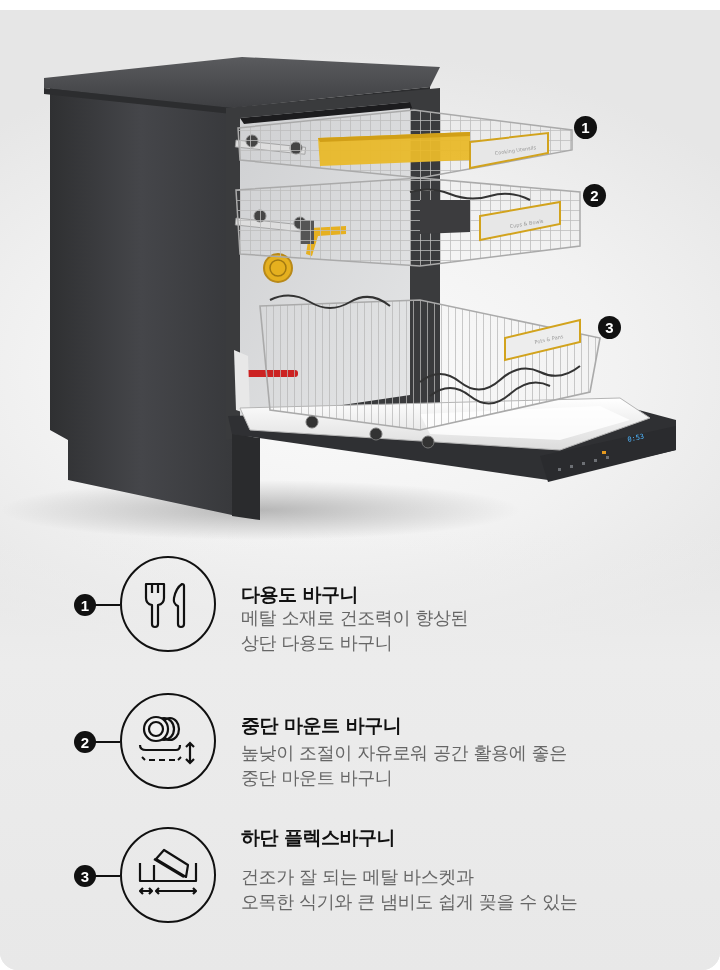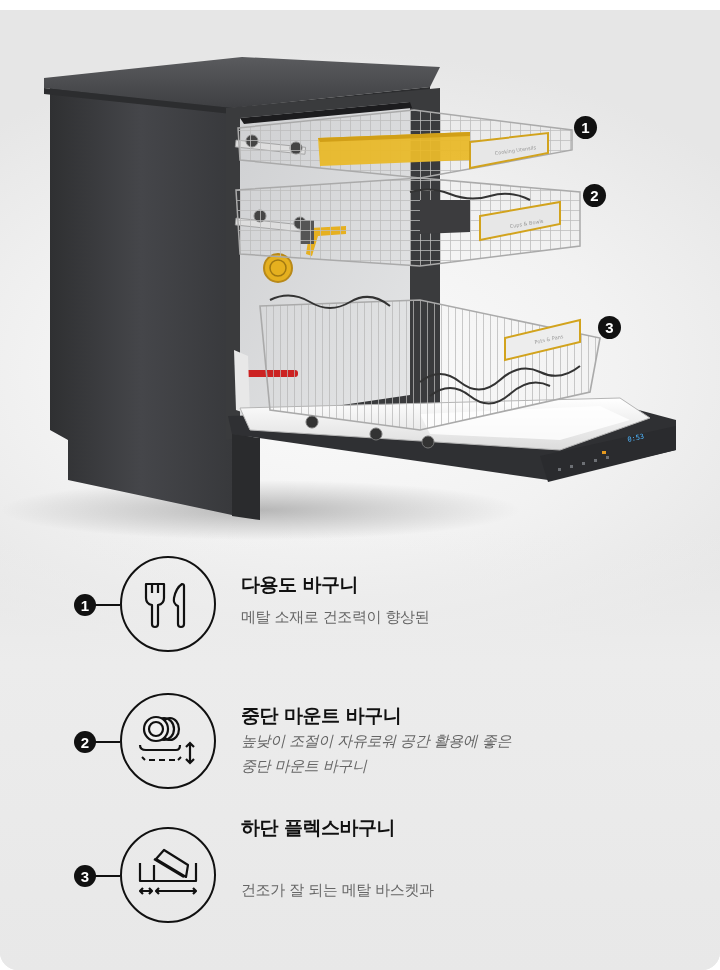--- a/index.html
+++ b/index.html
@@ -28,24 +28,24 @@
     font-family:"Liberation Sans", sans-serif;
   }
   .connector { position:absolute; height:2px; background:#111; }
   .icon-circle {
     position:absolute; width:96px; height:96px; border-radius:50%;
     border:2px solid #111; box-sizing:border-box;
     display:flex; align-items:center; justify-content:center;
   }
   .f-title {
     position:absolute; left:241px; font-size:19px; font-weight:bold; color:#111;
-    letter-spacing:-0.5px; font-family:"DejaVu Sans", sans-serif;
+    letter-spacing:-0.5px; font-family:"DejaVu Sans", sans-serif;margin-top:10px;
   }
   .f-desc {
-    position:absolute; left:241px; font-size:15px; color:#666; line-height:25px;
+    position:absolute; left:241px; font-size:18px; color:#666; line-height:25px;
     letter-spacing:-0.4px; font-family:"DejaVu Sans", sans-serif;
   }
   .rack-badge {
     position:absolute; width:23px; height:23px; border-radius:50%;
     background:#111; color:#fff; font-weight:bold; font-size:15px;
     display:flex; align-items:center; justify-content:center; z-index:3;
     font-family:"Liberation Sans", sans-serif;
   }
 </style>
 </head>
@@ -173,41 +173,42 @@
       <div class="icon-circle" style="left:120px; top:6px;">
         <svg width="56" height="56" viewBox="0 0 56 56" fill="none" stroke="#111" stroke-width="2.2" stroke-linejoin="round">
           <path d="M6 8 V22 Q6 28 12 29 V48 Q12 51 15 51 Q18 51 18 48 V29 Q24 28 24 22 V8 Z"></path>
           <path d="M12 8 V17 M18 8 V17"></path>
           <path d="M42 8 Q36 12 34 22 Q33 28 38 30 V48 Q38 51 41 51 Q44 51 44 48 V10 Q44 8 42 8 Z"></path>
         </svg>
       </div>
       <div class="f-title" style="top:22px;">다용도 바구니</div>
       <div class="f-desc" style="top:55px;">
         <div>메탈 소재로 건조력이 향상된</div>
+        <div>상단 다용도 바구니</div>
       </div>
     </div>
 
     <div class="feature" style="top:137px;">
       <div class="num-badge" style="left:74px; top:44px;">
           <span>2</span>
         </div>
       <div class="connector" style="left:94px; top:54px; width:26px;"></div>
       <div class="icon-circle" style="left:120px; top:6px;">
         <svg width="64" height="56" viewBox="0 0 64 56" fill="none" stroke="#111" stroke-width="2.2">
           <ellipse cx="34" cy="16" rx="9" ry="11"></ellipse>
           <ellipse cx="28" cy="16" rx="10" ry="11"></ellipse>
           <ellipse cx="20" cy="16" rx="12" ry="12" fill="#f2f2f2"></ellipse>
           <ellipse cx="20" cy="16" rx="7" ry="7"></ellipse>
           <path d="M4 32 Q4 37 10 37 H40 Q44 37 44 32"></path>
           <path d="M6 44 L9 47 M13 47 H19 M23 47 H29 M33 47 H39 M42 47 L45 44" stroke-width="2"></path>
           <path d="M54 30 V50 M50 34 L54 30 L58 34 M50 46 L54 50 L58 46"></path>
         </svg>
       </div>
       <div class="f-title" style="top:16px;">중단 마운트 바구니</div>
-      <div class="f-desc" style="top:42px;font-style:italic;">
+      <div class="f-desc" style="top:53px;">
         <div>높낮이 조절이 자유로워 공간 활용에 좋은</div>
         <div>중단 마운트 바구니</div>
       </div>
     </div>
 
     <div class="feature" style="top:265px;">
       <div class="num-badge" style="left:74px; top:50px;">
           <span>3</span>
         </div>
       <div class="connector" style="left:94px; top:60px; width:26px;"></div>
@@ -215,19 +216,20 @@
         <svg width="64" height="56" viewBox="0 0 64 56" fill="none" stroke="#111" stroke-width="2.2" stroke-linejoin="round">
           <path d="M4 16 V34 H60 V16"></path>
           <path d="M18 18 V34"></path>
           <path d="M20 12 L28 3 L52 18 L50 30 Z"></path>
           <path d="M18 12 L48 30"></path>
           <path d="M4 44 H16 M7 41 L4 44 L7 47 M13 41 L16 44 L13 47"></path>
           <path d="M20 44 H60 M23 41 L20 44 L23 47 M57 41 L60 44 L57 47"></path>
         </svg>
       </div>
       <div class="f-title" style="top:0;">하단 플렉스바구니</div>
-      <div class="f-desc" style="top:63px;">
+      <div class="f-desc" style="top:49px;">
         <div>건조가 잘 되는 메탈 바스켓과</div>
+        <div>오목한 식기와 큰 냄비도 쉽게 꽂을 수 있는</div>
       </div>
     </div>
 
   </div>
 </div>
 
 </body></html>

